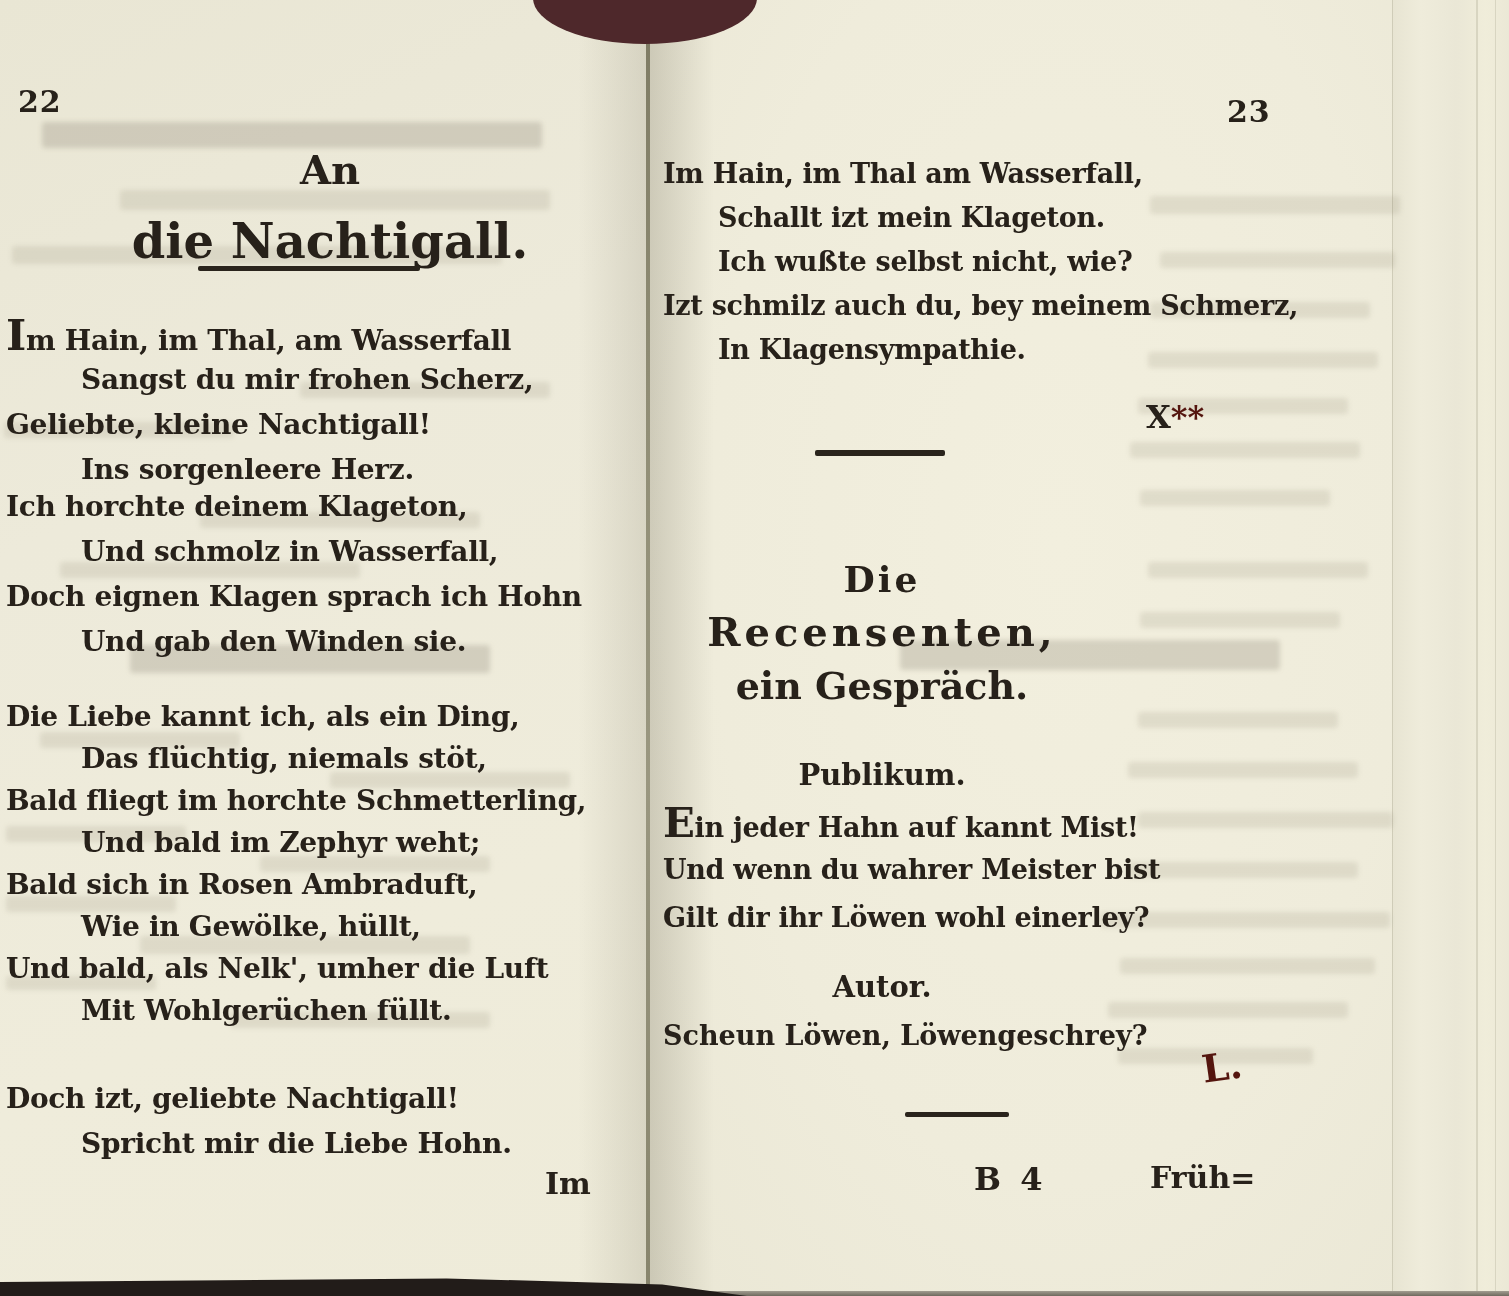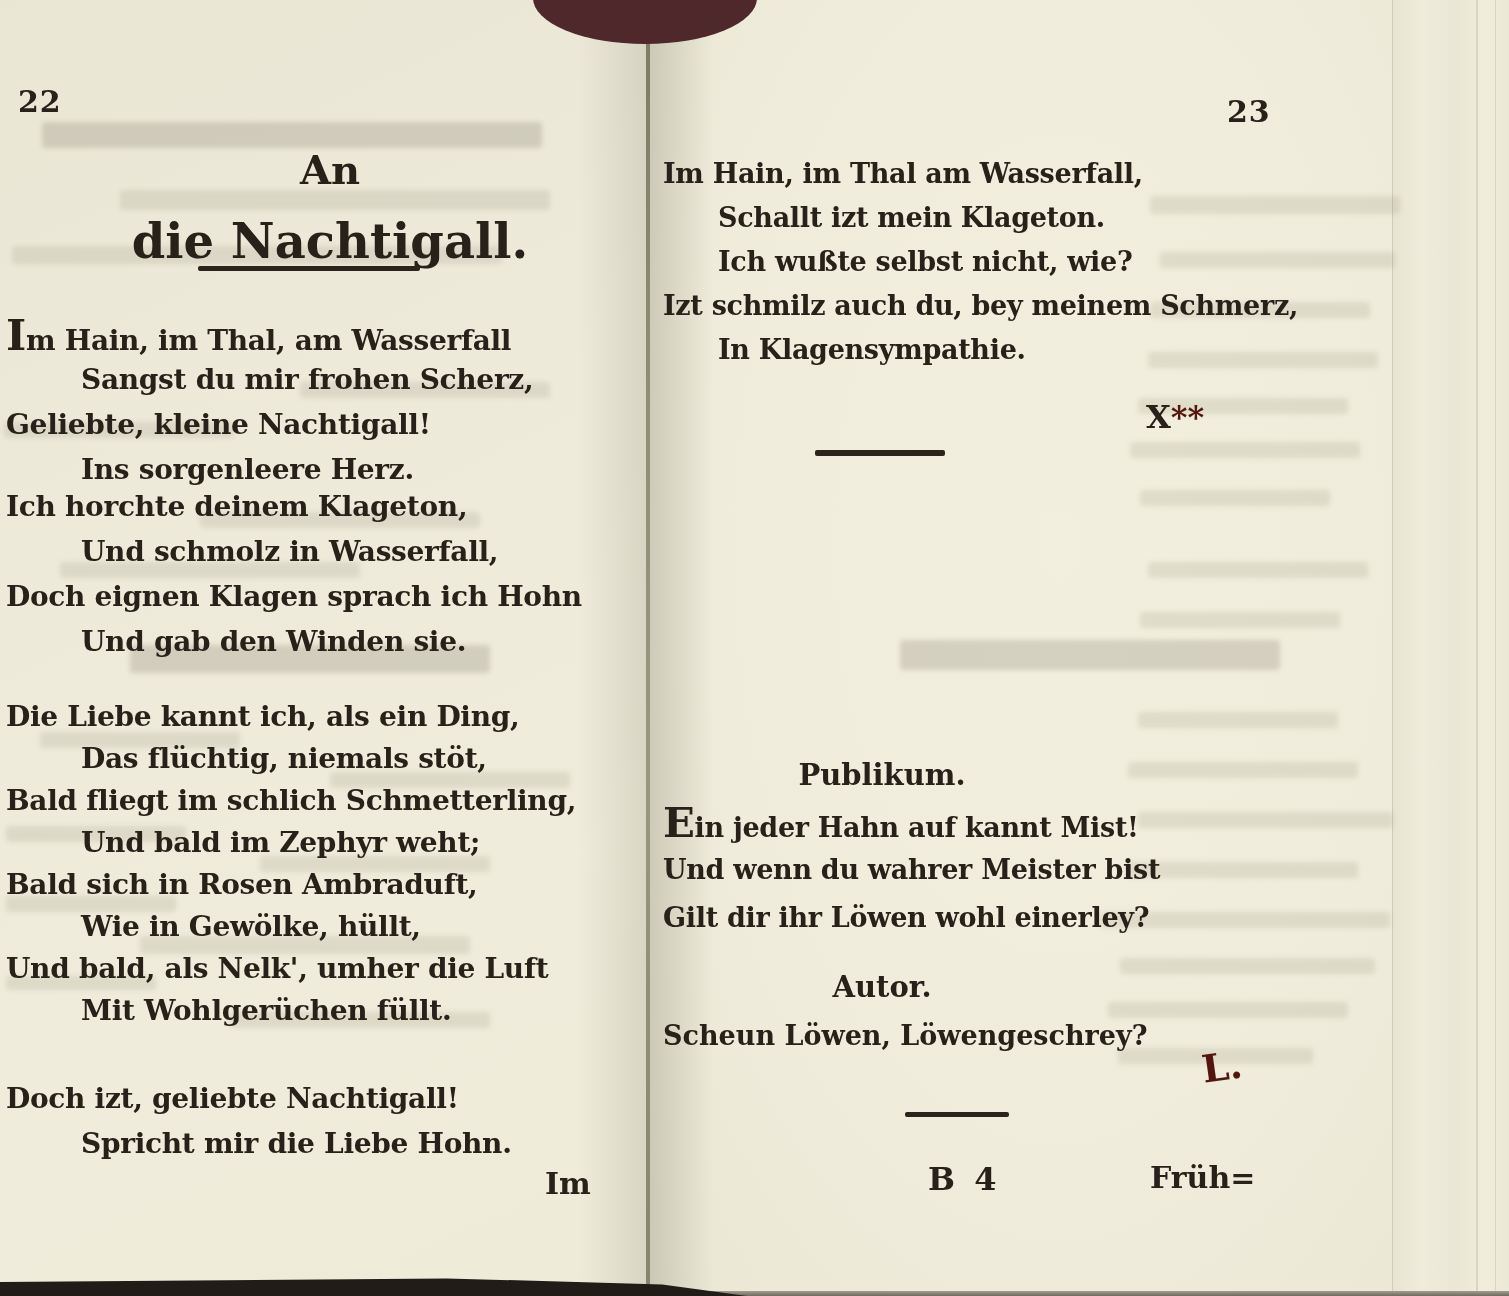--- a/index.html
+++ b/index.html
@@ -139,21 +139,21 @@
   <section class="stanza" style="top:490px">
     <div class="pline">Ich horchte deinem Klageton,</div>
     <div class="pline ind">Und schmolz in Wasserfall,</div>
     <div class="pline">Doch eignen Klagen sprach ich Hohn</div>
     <div class="pline ind">Und gab den Winden sie.</div>
   </section>
 
   <section class="stanza s3" style="top:700px">
     <div class="pline">Die Liebe kannt ich, als ein Ding,</div>
     <div class="pline ind">Das flüchtig, niemals stöt,</div>
-    <div class="pline">Bald fliegt im schlich Schmetterling,</div>
+    <div class="pline">Bald fliegt im horchte Schmetterling,</div>
     <div class="pline ind">Und bald im Zephyr weht;</div>
     <div class="pline">Bald sich in Rosen Ambraduft,</div>
     <div class="pline ind">Wie in Gewölke, hüllt,</div>
     <div class="pline">Und bald, als Nelk', umher die Luft</div>
     <div class="pline ind">Mit Wohlgerüchen füllt.</div>
   </section>
 
   <section class="stanza" style="top:1082px">
     <div class="pline">Doch izt, geliebte Nachtigall!</div>
     <div class="pline ind">Spricht mir die Liebe Hohn.</div>
@@ -170,37 +170,42 @@
     <div class="rline">Izt schmilz auch du, bey meinem Schmerz,</div>
     <div class="rline rind">In Klagensympathie.</div>
   </section>
 
   <div class="abs" style="left:1146px;top:398px;font-size:32px">
     <span>X</span><span class="redmark">**</span>
   </div>
 
   <div class="rule" style="left:815px;top:450px;width:130px;height:6px"></div>
 
+  <div class="center-col" style="left:662px;top:558px;width:440px">
+    <div style="font-size:36px;letter-spacing:3px">Die</div>
+    <div style="font-size:40px;letter-spacing:4px;margin-top:8px">Recensenten,</div>
+    <div style="font-size:38px;margin-top:8px">ein Gespräch.</div>
+  </div>
 
   <div class="center-col speaker" style="left:662px;top:758px;width:440px">Publikum.</div>
 
   <section class="rstanza" style="top:806px">
     <div class="rline cap" style="height:48px">Ein jeder Hahn auf kannt Mist!</div>
     <div class="rline" style="height:48px">Und wenn du wahrer Meister bist</div>
     <div class="rline" style="height:48px">Gilt dir ihr Löwen wohl einerley?</div>
   </section>
 
   <div class="center-col speaker" style="left:662px;top:970px;width:440px">Autor.</div>
 
   <div class="abs" style="left:663px;top:1020px;font-size:27px">Scheun Löwen, Löwengeschrey?</div>
 
   <div class="abs redmark" style="left:1202px;top:1044px;font-size:38px;transform:rotate(-8deg)">L.</div>
 
   <div class="rule" style="left:905px;top:1112px;width:104px;height:5px"></div>
 
-  <div class="abs" style="left:928px;top:1160px;font-size:32px;letter-spacing:4px">B 4</div>
+  <div class="abs" style="left:974px;top:1160px;font-size:32px;letter-spacing:4px">B 4</div>
 
   <div class="abs" style="left:1150px;top:1160px;font-size:30px">Früh=</div>
 
   <div class="bottom-line"></div>
   <div class="bottom-band"></div>
 
 </div>
 
 </body></html>

